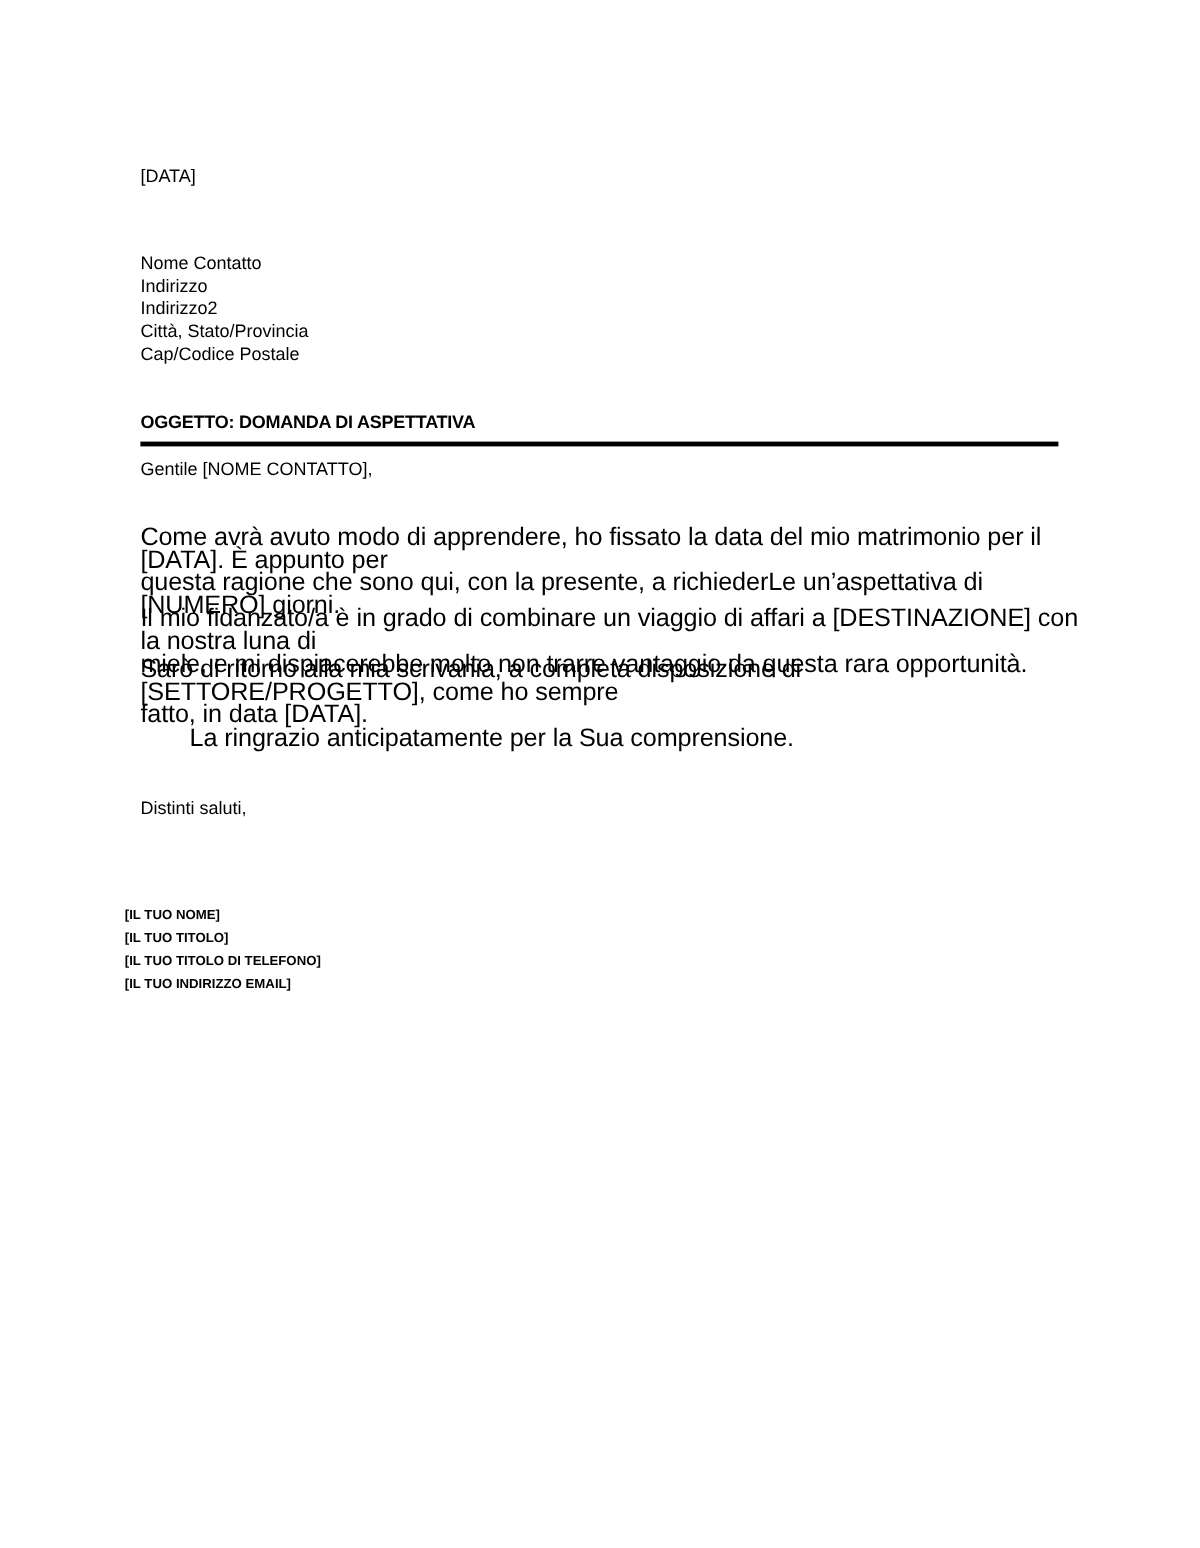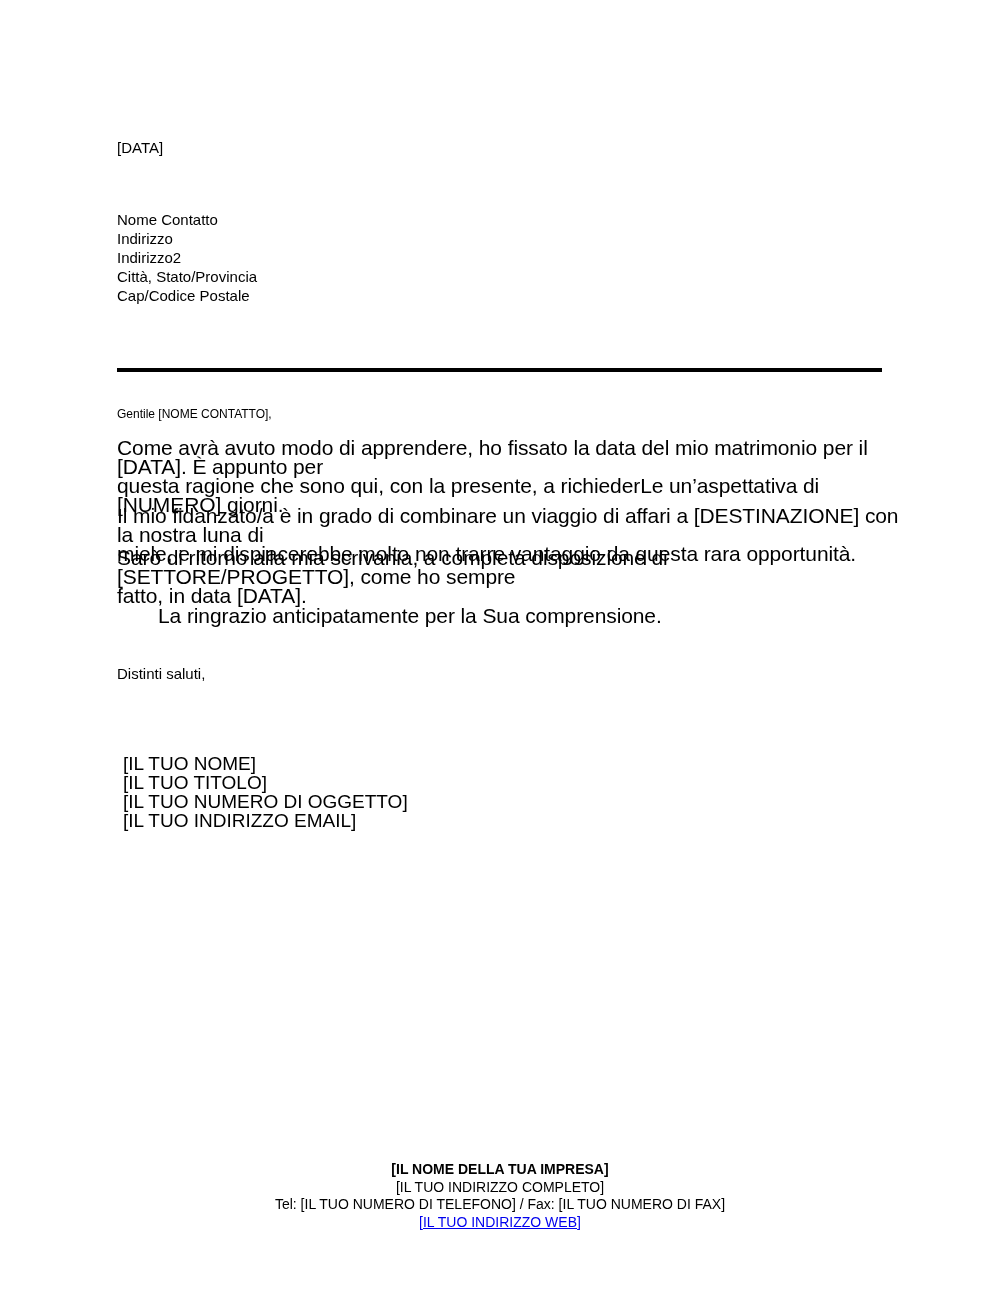--- a/index.html
+++ b/index.html
@@ -32,42 +32,42 @@
     font-weight: bold;
     letter-spacing: -0.2px;
   }
   .subject-rule {
     top: 368px; left: 117px;
     width: 765px; height: 4px;
     background: #000000;
     border: none;
   }
   .salutation {
-    top: 405px; left: 117px;
-    font-size: 12px; line-height: 19px;
+    top: 382px; left: 117px;
+    font-size: 15px; line-height: 19px;
   }
   .para {
     left: 117px;
     width: 790px;
     font-size: 21px;
     line-height: 19px;
     letter-spacing: -0.1px;
     white-space: pre-line;
   }
   .p1 { top: 438px; }
   .p2 { top: 490px; margin-top: 16px; }
   .p3 { top: 548px; }
   .p4 { top: 606px; margin-left: 41px; }
   .closing {
     top: 664px; left: 117px;
     font-size: 15px; line-height: 19px; text-align: center;
   }
   .signature {
-    top: 754px; left: 123px;
-    font-size: 19px; line-height: 19px;
+    top: 754px; left: 104px;
+    font-size: 11px; line-height: 19px; font-weight: bold;
   }
   .page-footer {
     top: 1161px; left: 0;
     width: 1000px;
     text-align: center;
     font-size: 14px;
     line-height: 17.5px;
   }
   .footer-company { font-weight: bold; }
   .footer-weblink {
@@ -83,20 +83,21 @@
   <div class="abs date-line">[DATA]</div>
 
   <div class="abs recipient">
     <div>Nome Contatto</div>
     <div>Indirizzo</div>
     <div>Indirizzo2</div>
     <div>Città, Stato/Provincia</div>
     <div>Cap/Codice Postale</div>
   </div>
 
+  <div class="abs subject">OGGETTO: DOMANDA DI ASPETTATIVA</div>
 
   <div class="abs subject-rule"></div>
 
   <div class="abs salutation">Gentile [NOME CONTATTO],</div>
 
   <div class="abs para p1">Come avrà avuto modo di apprendere, ho fissato la data del mio matrimonio per il [DATA]. È appunto per
 questa ragione che sono qui, con la presente, a richiederLe un’aspettativa di [NUMERO] giorni.</div>
 
   <div class="abs para p2">Il mio fidanzato/a è in grado di combinare un viaggio di affari a [DESTINAZIONE] con la nostra luna di
 miele, e mi dispiacerebbe molto non trarre vantaggio da questa rara opportunità.</div>
@@ -104,26 +105,18 @@
   <div class="abs para p3">Sarò di ritorno alla mia scrivania, a completa disposizione di [SETTORE/PROGETTO], come ho sempre
 fatto, in data [DATA].</div>
 
   <div class="abs para p4">La ringrazio anticipatamente per la Sua comprensione.</div>
 
   <div class="abs closing">Distinti saluti,</div>
 
   <div class="abs signature">
     <div>[IL TUO NOME]</div>
     <div>[IL TUO TITOLO]</div>
-    <div>[IL TUO NUMERO DI OGGETTO]</div>
+    <div>[IL TUO TITOLO DI TELEFONO]</div>
     <div>[IL TUO INDIRIZZO EMAIL]</div>
   </div>
 
-  <div class="abs page-footer">
-    <div class="footer-company">[IL NOME DELLA TUA IMPRESA]</div>
-    <div>[IL TUO INDIRIZZO COMPLETO]</div>
-    <div>Tel: [IL TUO NUMERO DI TELEFONO] / Fax: [IL TUO NUMERO DI FAX]</div>
-    <div>
-      <a class="footer-weblink" style="color: rgb(0, 0, 238);">[IL TUO INDIRIZZO WEB]</a>
-    </div>
-  </div>
 
 </div>
 
 </body></html>

